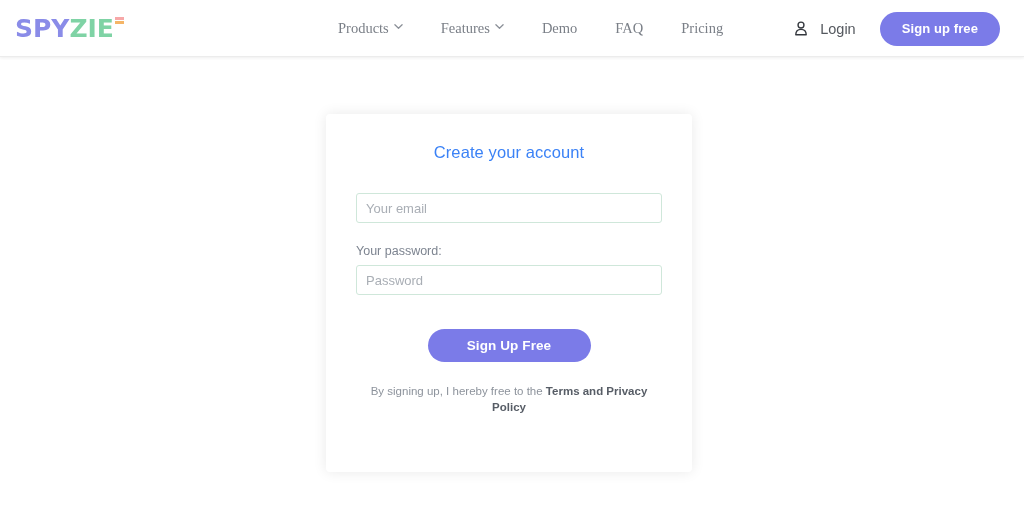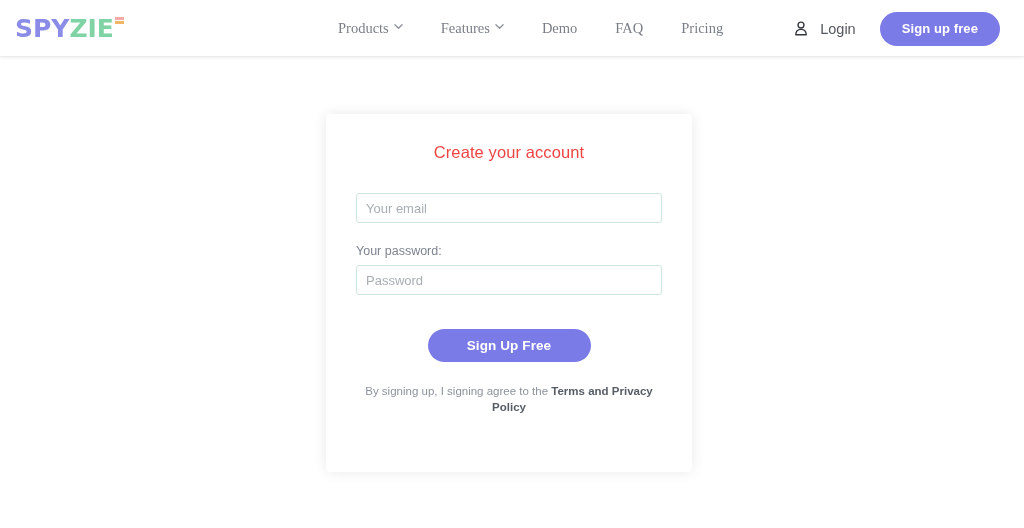--- a/index.html
+++ b/index.html
@@ -158,21 +158,21 @@
     top: 57px;
     width: 366px;
     height: 358px;
     background: #ffffff;
     border-radius: 4px;
     box-shadow: 0 0 14px rgba(0,0,0,0.09);
   }
   .card-title {
     text-align: center;
     font-size: 16.5px;
-    color: #ef4444;
+    color: #3b82f6;
     margin-top: 29px;
     letter-spacing: 0.1px;
   }
   .form {
     padding: 0 30px;
     margin-top: 31px;
   }
   .field-label {
     font-size: 12.5px;
     color: #7d8490;
@@ -320,19 +320,19 @@
         <input class="field-input" type="password" placeholder="Password" style="">
       </div>
 
       <div class="submit-wrap">
         <button class="submit-btn">Sign Up Free</button>
       </div>
 
     </div>
 
     <div class="terms">
-      <span>By signing up, I signing agree to the </span><a>Terms and Privacy Policy</a>
+      <span>By signing up, I hereby free to the </span><a>Terms and Privacy Policy</a>
     </div>
 
   </div>
 
 
 </div>
 
 </body></html>

